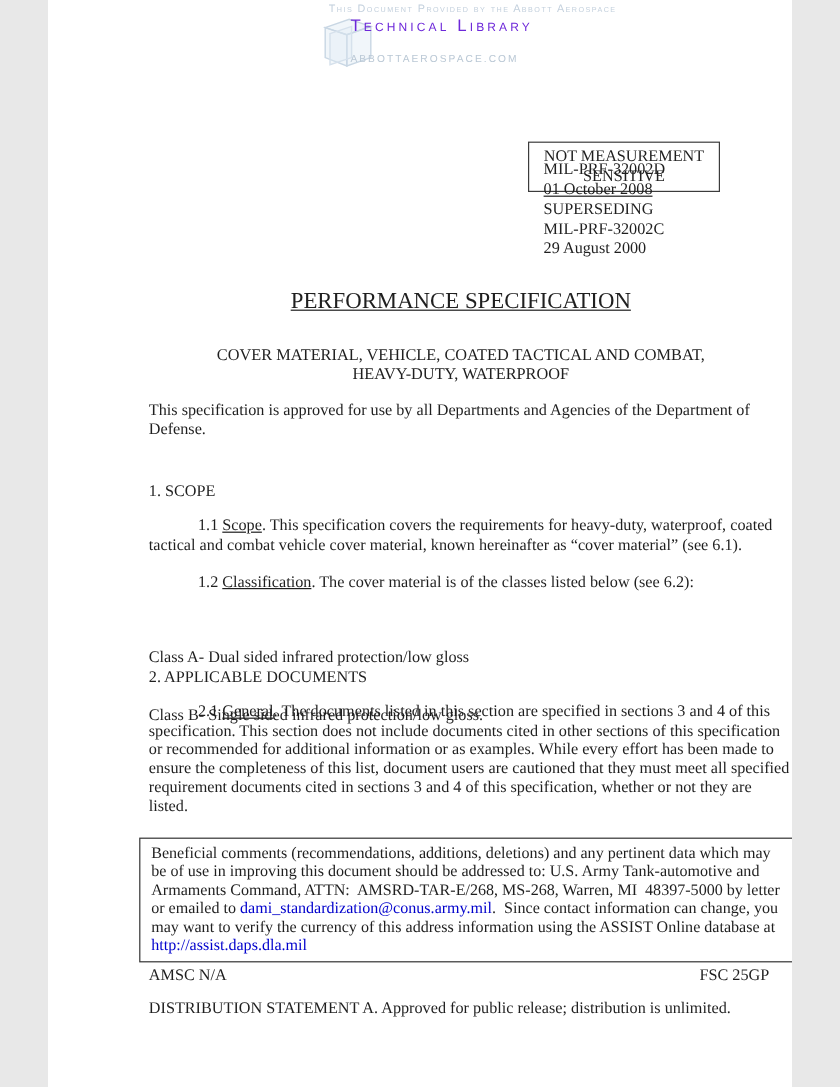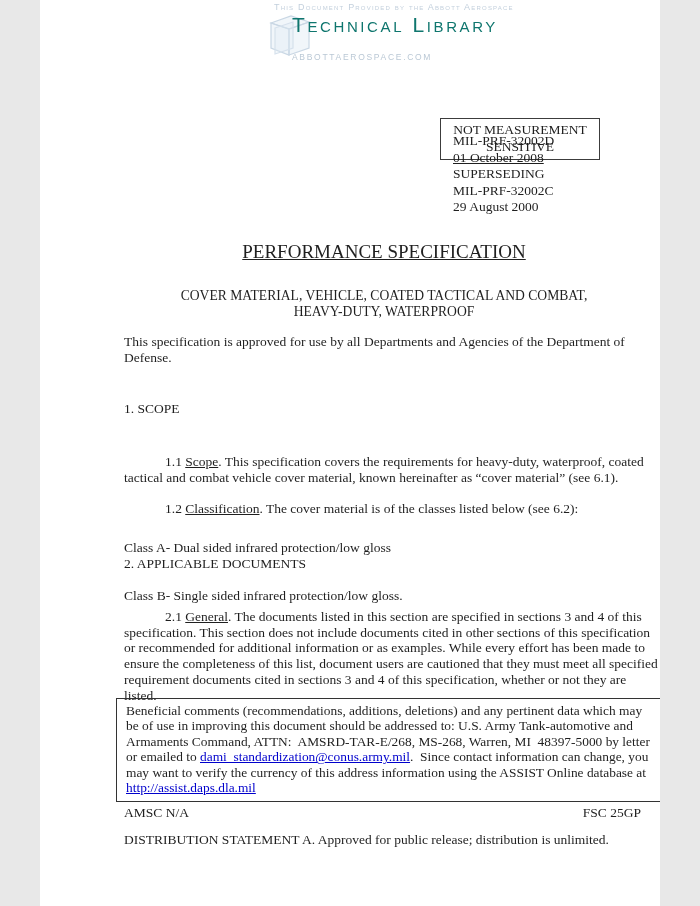--- a/index.html
+++ b/index.html
@@ -10,21 +10,21 @@
   }
   
   .logo-cube { position:absolute; left:222px; top:8px; }
   .logo-text { position:absolute; left:234px; top:2px; }
   .logo-line1 {
     font-family:"Liberation Sans", sans-serif; font-variant:small-caps;
     font-size:9px; letter-spacing:1.2px; color:#c3d0dd; white-space:nowrap;
   }
   .logo-line2 {
     font-family:"Liberation Sans", sans-serif; font-variant:small-caps;
-    font-size:21px; letter-spacing:2.6px; color:#0f766e;
+    font-size:14px; letter-spacing:2.6px; color:#6d28d9;
     margin-left:18px; margin-top:1px; white-space:nowrap;
   }
   .logo-line3 {
     font-family:"Liberation Sans", sans-serif;
     font-size:8.5px; letter-spacing:1.7px; color:#bac8d5;
     width:196px; margin-left:18px; margin-top:15px; text-align:left; white-space:nowrap;
   }
   
   .sens-box {
     position:absolute; left:400px; top:88px; width:158px; height:38px;
@@ -37,23 +37,23 @@
   }
   
   .center-col { position:absolute; left:84px; width:520px; text-align:center; }
   .spec-type  { top:241px; font-size:19px;text-decoration:underline; }
   .subject    { top:288px; font-size:13.6px; line-height:16px; }
   
   .para {
     position:absolute; left:84px; width:535px;
     font-size:13.5px; line-height:15.7px; white-space:pre-wrap;
   }
-  .indent { text-indent:41px;margin-top:24px; }
+  .indent { text-indent:41px; }
   .u { text-decoration:underline; }
-  a.doclink { color:#0000cc; text-decoration:underline; cursor:pointer;margin-top:25px; }
+  a.doclink { color:#0000cc; cursor:pointer;margin-top:25px; }
   
   .comments-box {
     position:absolute; left:76px; top:698px; width:528px;
     border:1.5px solid #333333; padding:4px 8px 6px 9px;
     font-size:13.4px; line-height:15.4px; white-space:pre-wrap;
   }
   .footer-row {
     position:absolute; left:84px; top:805px; width:517px;
     display:flex; justify-content:space-between; font-size:13.5px;text-align:right;
   }

